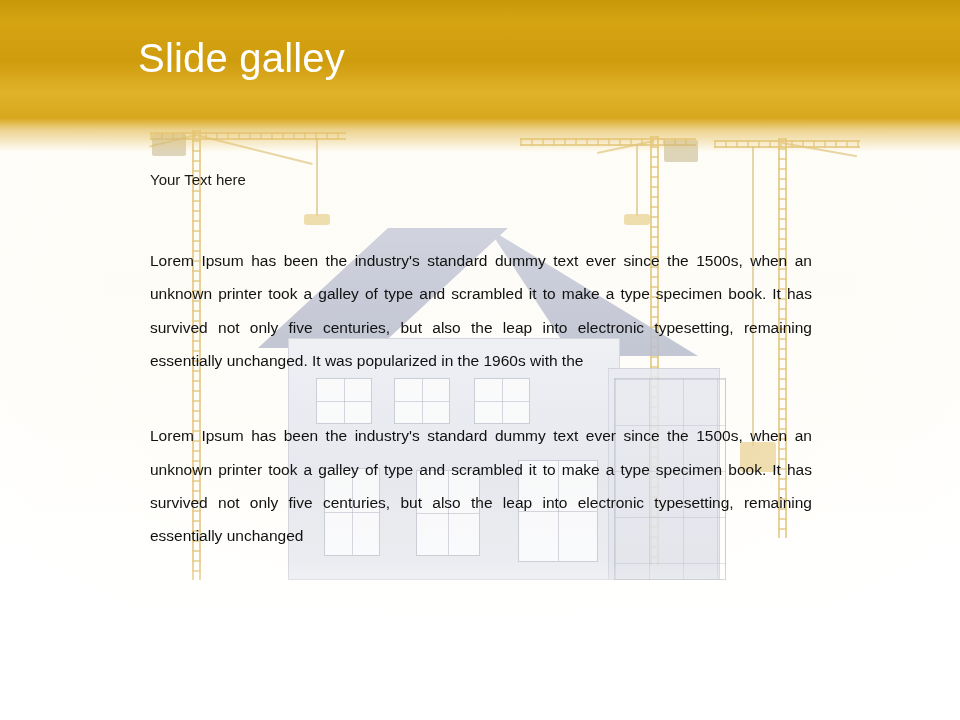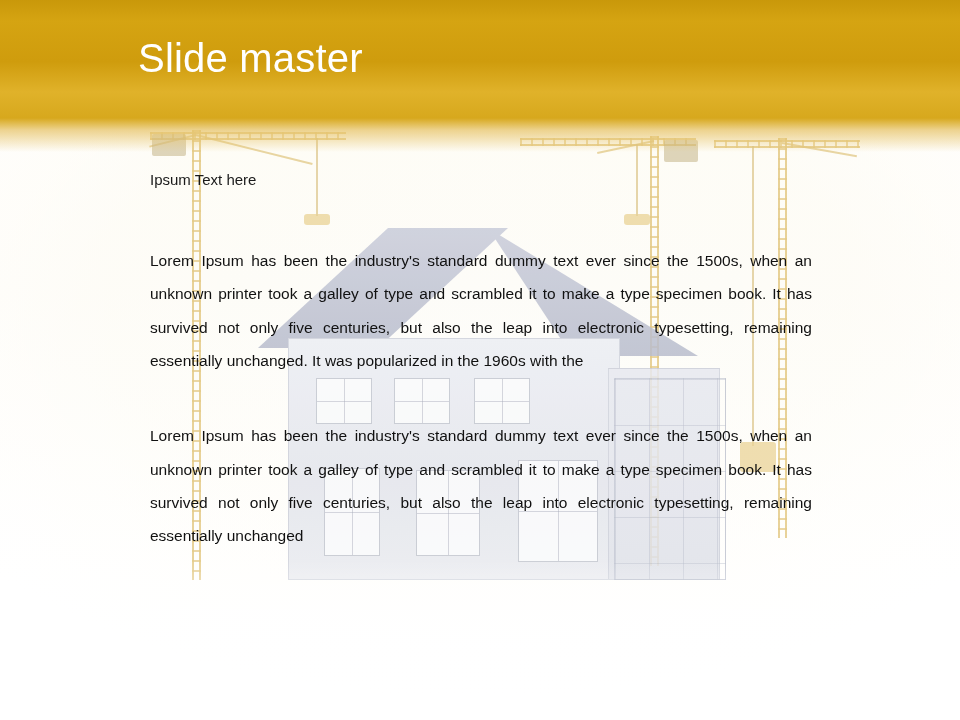--- a/index.html
+++ b/index.html
@@ -220,21 +220,21 @@
       <div class="win" style="left:178px; top:242px; width:62px; height:84px;"></div>
       <div class="win" style="left:280px; top:232px; width:78px; height:100px;"></div>
       <div class="scaffold" style="left:376px; top:150px; width:110px; height:200px;"></div>
     </div>
 
     <div class="bg-ground"></div>
   </div>
 
   <div class="header-band"></div>
   <div class="header-fade"></div>
-  <div class="slide-title">Slide master</div>
+  <div class="slide-title">Slide galley</div>
 
   <div class="body-area">
-    <p class="subtitle">Ipsum Text here</p>
+    <p class="subtitle">Your Text here</p>
     <p class="para">Lorem Ipsum has been the industry's standard dummy text ever since the 1500s, when an unknown printer took a galley of type and scrambled it to make a type specimen book. It has survived not only five centuries, but also the leap into electronic typesetting, remaining essentially unchanged. It was popularized in the 1960s with the</p>
     <p class="para">Lorem Ipsum has been the industry's standard dummy text ever since the 1500s, when an unknown printer took a galley of type and scrambled it to make a type specimen book. It has survived not only five centuries, but also the leap into electronic typesetting, remaining essentially unchanged</p>
   </div>
 
 </div>
 
 </body></html>

